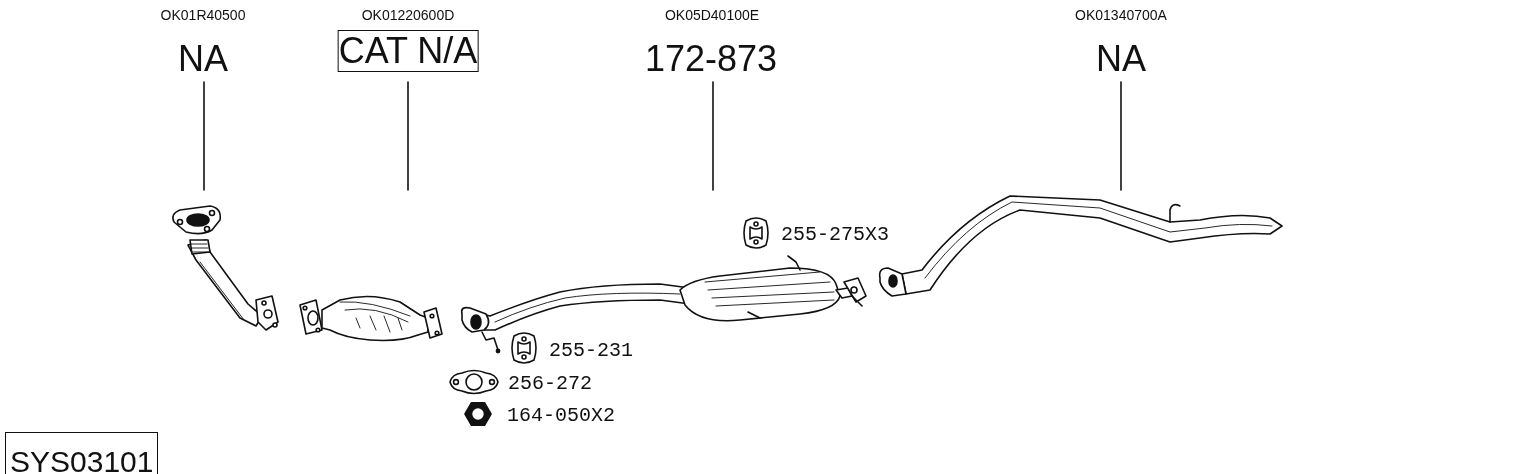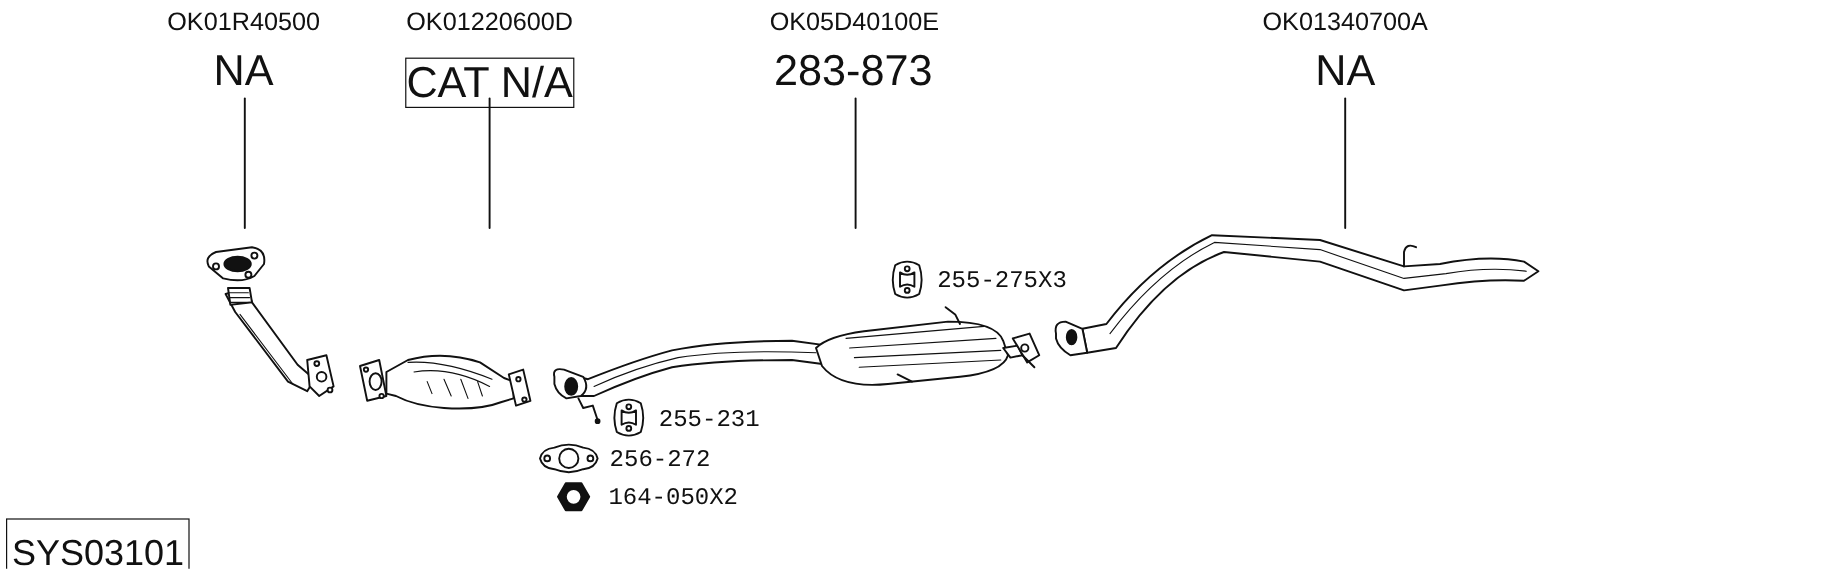--- a/index.html
+++ b/index.html
@@ -1,20 +1,20 @@
 <!DOCTYPE html>
 <html><head>
   <meta charset="utf-8">
   <style>
     html, body { margin: 0; padding: 0; background: #ffffff; }
     body { width: 1530px; height: 474px; position: relative; overflow: hidden;
            font-family: "Liberation Sans", sans-serif; color: #111; }
-    .code { position: absolute; font-size: 21px; text-align: left; transform: translateX(-50%); white-space: nowrap; top: 7px; }
+    .code { position: absolute; font-size: 14px; text-align: left; transform: translateX(-50%); white-space: nowrap; top: 7px; }
     .part { position: absolute; font-size: 36px; text-align: center; transform: translateX(-50%); white-space: nowrap; top: 38px; line-height: 42px; }
-    .part.boxed { border: 1.5px solid #111; padding: 0 0; top: 48px; line-height: 40px; }
+    .part.boxed { border: 1.5px solid #111; padding: 0 0; top: 30px; line-height: 40px; }
     .acc { position: absolute; font-size: 20px; white-space: nowrap; font-family: Liberation Mono, monospace; }
     .sys { position: absolute; left: 5px; top: 432px; font-size: 30px; border: 1.5px solid #111; padding: 12px 4px; line-height: 34px; }
     svg.diagram { position: absolute; left: 0; top: 0; }
   </style>
 </head>
 <body>
 
 <svg class="diagram" width="1530" height="474" viewBox="0 0 1530 474">
   <g stroke="#111" stroke-width="1.6" fill="#fff" stroke-linecap="round" stroke-linejoin="round">
 
@@ -103,21 +103,21 @@
   </g>
 </svg>
 
 <div class="code" style="left:203px">OK01R40500</div>
 <div class="part" style="left:203px">NA</div>
 
 <div class="code" style="left:408px">OK01220600D</div>
 <div class="part boxed" style="left:408px">CAT N/A</div>
 
 <div class="code" style="left:712px">OK05D40100E</div>
-<div class="part" style="left:711px">283-873</div>
+<div class="part" style="left:711px">172-873</div>
 
 <div class="code" style="left:1121px">OK01340700A</div>
 <div class="part" style="left:1121px">NA</div>
 
 <div class="acc" style="left:781px; top:223px">255-275X3</div>
 <div class="acc" style="left:549px; top:339px">255-231</div>
 <div class="acc" style="left:508px; top:372px">256-272</div>
 <div class="acc" style="left:507px; top:404px">164-050X2</div>
 
 <div class="sys">SYS03101</div>

